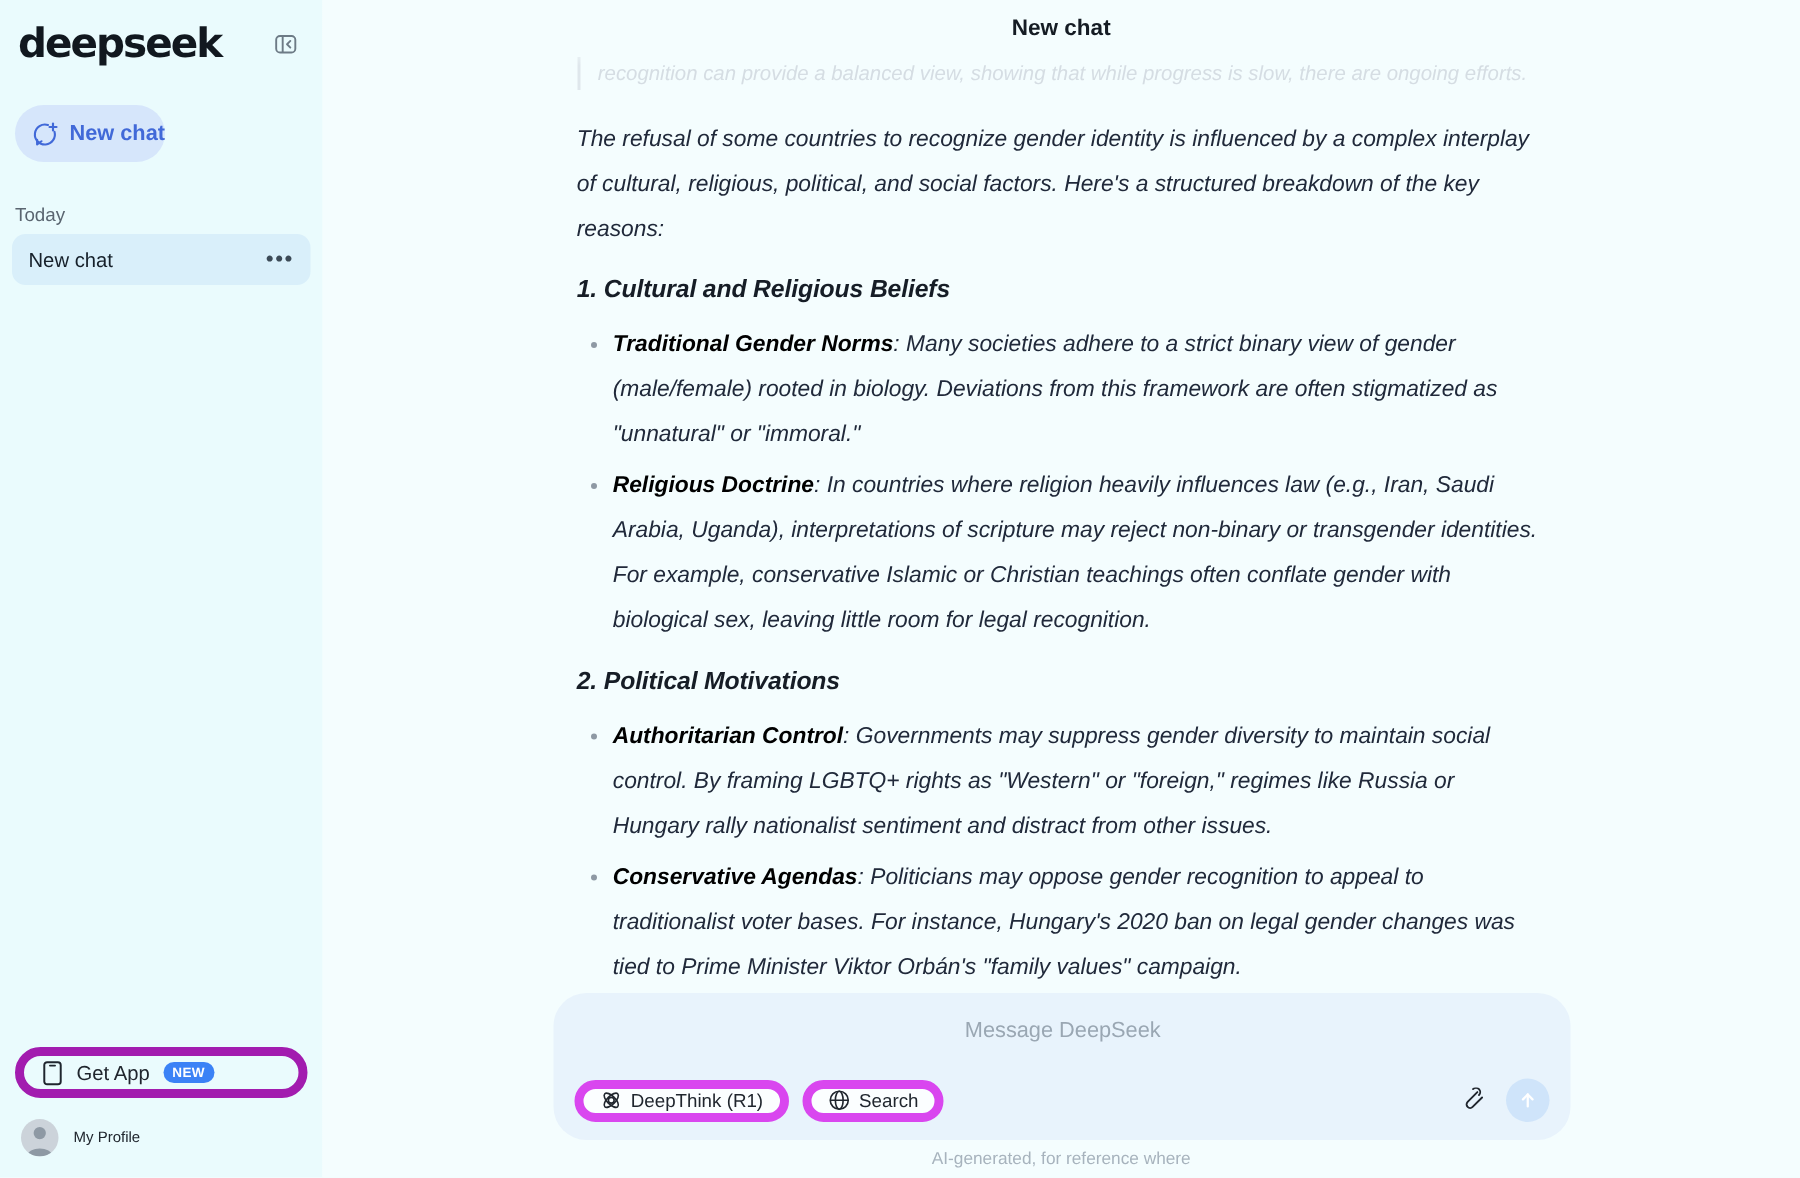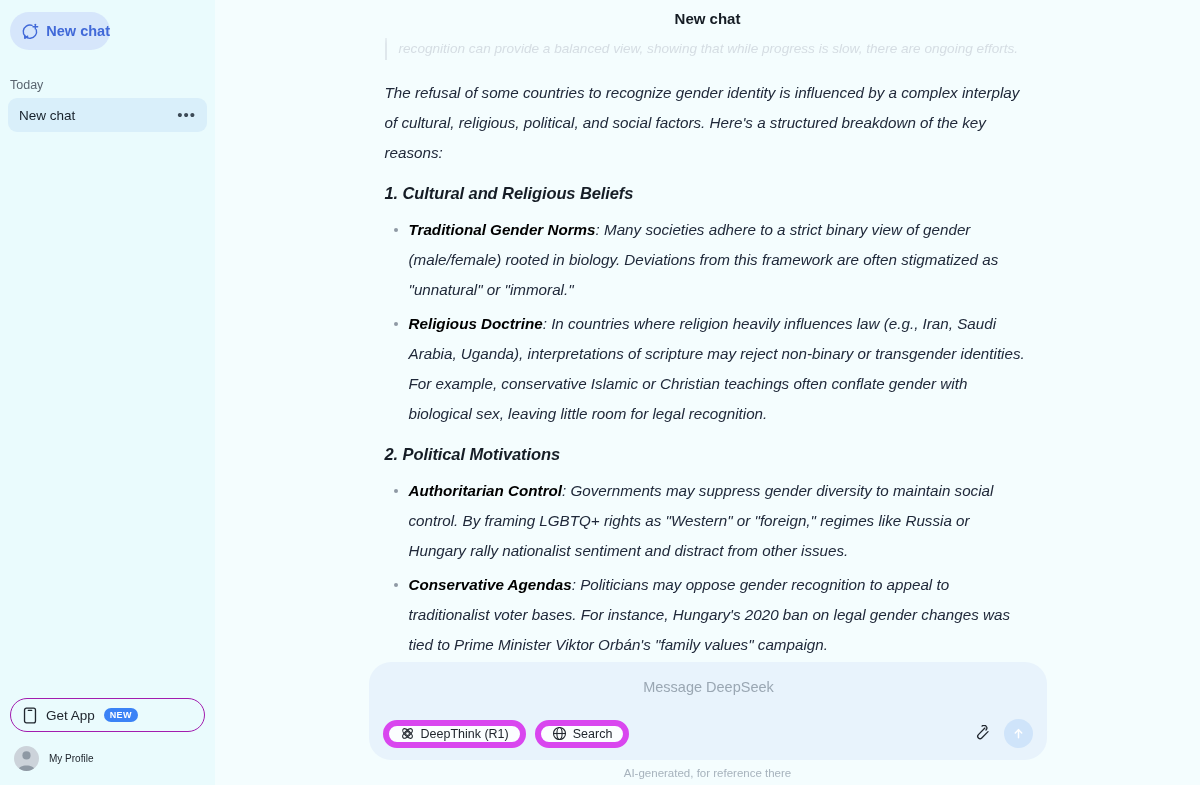--- a/index.html
+++ b/index.html
@@ -65,21 +65,21 @@
   }
   .chat-item-label { font-size: 13.5px; color: #16202a; }
   .chat-dots { font-size: 15px; color: #3c4a56; letter-spacing: 1px; line-height: 8px;}
 
   .sb-bottom {
     margin-top: auto;
     padding: 0 10px 14px 10px;
   }
   .getapp {
     height: 34px;
-    border: 1px solid #a21caf;
+    border: 6px solid #a21caf;
     border-radius: 17px;
     display: flex; align-items: center; gap: 9px;
     padding: 0 12px;
     cursor: pointer;
     background: transparent;
   }
   .getapp-label { font-size: 13.5px; color: #20262e; }
   .new-badge {
     background: #3b82f6; color: #fff;
     font-size: 9px; font-weight: 700;
@@ -221,20 +221,33 @@
     margin-top: 7px;
   }
 </style>
 </head>
 <body>
 
 <div class="app">
 
   <aside class="sidebar">
 
+    <div class="sb-top">
+      <div class="logo-wrap">
+
+        <span class="logo-text">deepseek</span>
+      </div>
+      <div class="collapse-btn">
+        <svg width="17" height="17" viewBox="0 0 20 20" fill="none">
+          <rect x="2.5" y="3.5" width="15" height="13" rx="3" stroke="#6d7b86" stroke-width="1.5"></rect>
+          <line x1="7.6" y1="3.8" x2="7.6" y2="16.2" stroke="#6d7b86" stroke-width="1.5"></line>
+          <path d="M13.6 7.4 L11.0 10 L13.6 12.6" stroke="#6d7b86" stroke-width="1.5" stroke-linecap="round" stroke-linejoin="round"></path>
+        </svg>
+      </div>
+    </div>
 
     <div class="newchat-btn">
       <svg width="19" height="19" viewBox="0 0 22 22" fill="none">
         <path d="M13.2 3.6a8 8 0 1 0 5.2 5.4" stroke="#4169d8" stroke-width="1.7" stroke-linecap="round"></path>
         <path d="M4.5 15.5 L4.5 19.2 L8.0 16.6" stroke="#4169d8" stroke-width="1.7" stroke-linecap="round" stroke-linejoin="round"></path>
         <line x1="17.2" y1="2.4" x2="17.2" y2="8.0" stroke="#4169d8" stroke-width="1.7" stroke-linecap="round"></line>
         <line x1="14.4" y1="5.2" x2="20.0" y2="5.2" stroke="#4169d8" stroke-width="1.7" stroke-linecap="round"></line>
       </svg>
       <span class="newchat-label">New chat</span>
     </div>
@@ -331,17 +344,17 @@
 
           <div class="send-btn">
             <svg width="15" height="15" viewBox="0 0 16 16" fill="none">
               <line x1="8" y1="12.4" x2="8" y2="3.9" stroke="#ffffff" stroke-width="1.6" stroke-linecap="round"></line>
               <path d="M4.6 7.4 L8 3.9 L11.4 7.4" stroke="#ffffff" stroke-width="1.6" stroke-linecap="round" stroke-linejoin="round"></path>
             </svg>
           </div>
         </div>
       </div>
 
-      <div class="disclaimer">AI-generated, for reference there</div>
+      <div class="disclaimer">AI-generated, for reference where</div>
     </div>
 
   </section>
 </div>
 
 </body></html>

